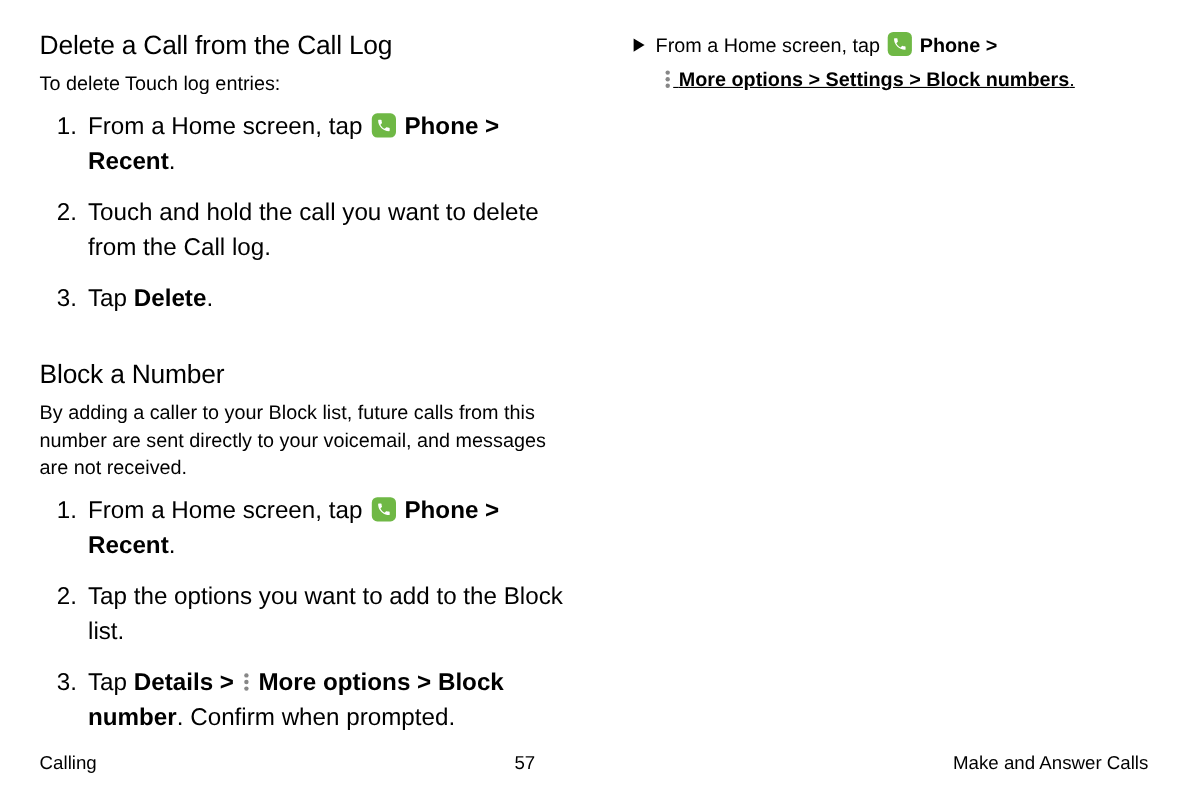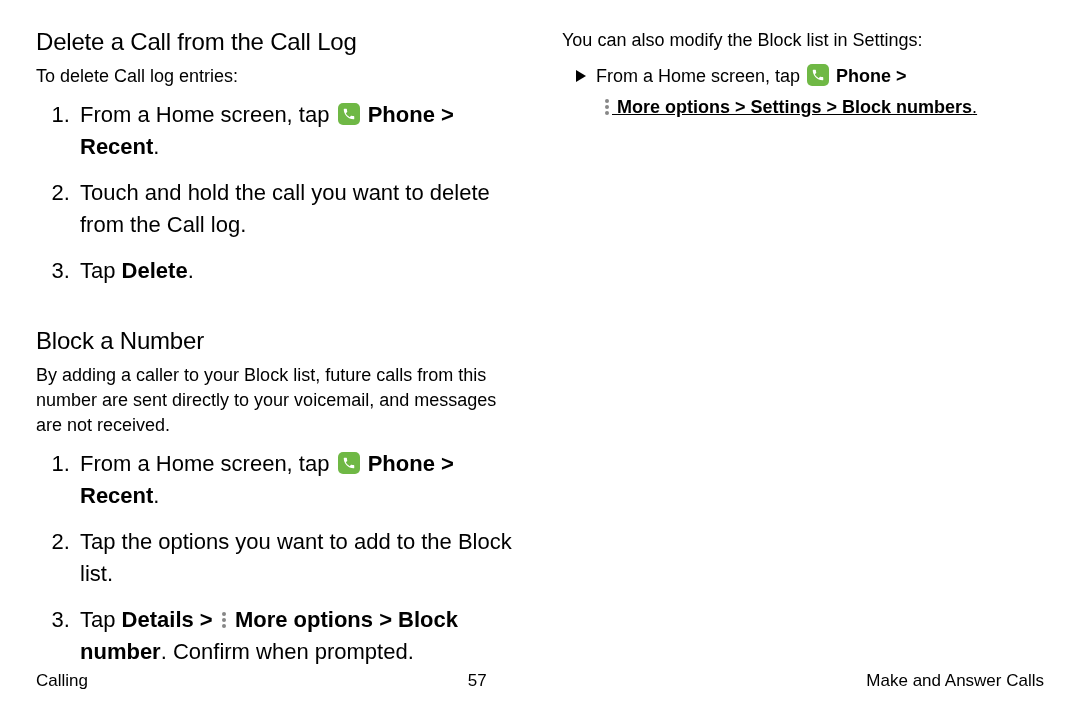--- a/index.html
+++ b/index.html
@@ -85,40 +85,40 @@
     line-height: 1.5;
   }
   .second-line {
     display: block;
     padding-left: 0;
     margin-top: 4px;
     text-decoration: underline;
   }
   .footer {
     position: absolute;
-    bottom: 29px;
+    bottom: 16px;
     left: 36px;
     right: 36px;
     display: flex;
     justify-content: space-between;
     font-size: 17px;
     align-items: center;
   }
   .section-gap { height: 26px; }
 </style>
 </head>
 <body>
 
 <div class="page">
   <div class="columns">
 
     <div class="col">
 
       <h2>Delete a Call from the Call Log</h2>
-      <p class="intro">To delete Call log entries:</p>
+      <p class="intro">To delete Touch log entries:</p>
 
       <ol>
         <li>
           <span>From a Home screen, tap </span>
           <span class="phone-icon">
             <svg viewBox="0 0 24 24">
                 <path fill="#fff" d="M6.6 10.8c1.4 2.8 3.8 5.1 6.6 6.6l2.2-2.2c.3-.3.7-.4 1-.2 1.1.4 2.4.6 3.6.6.6 0 1 .4 1 1V20c0 .6-.4 1-1 1C10.6 21 3 13.4 3 4c0-.6.4-1 1-1h3.4c.6 0 1 .4 1 1 0 1.2.2 2.5.6 3.6.1.4 0 .8-.2 1l-2.2 2.2z"></path>
               </svg>
           </span>
           <span class="bold">Phone &gt; Recent</span><span>.</span>
@@ -152,21 +152,20 @@
               <span class="dot"></span>
               <span class="dot"></span>
             </span>
           <span class="bold">More options &gt; Block number</span><span>. Confirm when prompted.</span>
         </li>
       </ol>
 
     </div>
 
     <div class="col">
-      <p class="intro">You can also modify the Block list in Settings:</p>
 
       <div class="settings-path">
         <span class="arrow-bullet" style="margin-left:-26px;"></span><span>From a Home screen, tap </span>
         <span class="phone-icon">
           <svg viewBox="0 0 24 24">
               <path fill="#fff" d="M6.6 10.8c1.4 2.8 3.8 5.1 6.6 6.6l2.2-2.2c.3-.3.7-.4 1-.2 1.1.4 2.4.6 3.6.6.6 0 1 .4 1 1V20c0 .6-.4 1-1 1C10.6 21 3 13.4 3 4c0-.6.4-1 1-1h3.4c.6 0 1 .4 1 1 0 1.2.2 2.5.6 3.6.1.4 0 .8-.2 1l-2.2 2.2z"></path>
             </svg>
         </span>
         <span class="bold">Phone &gt;</span>
         <span class="second-line">

